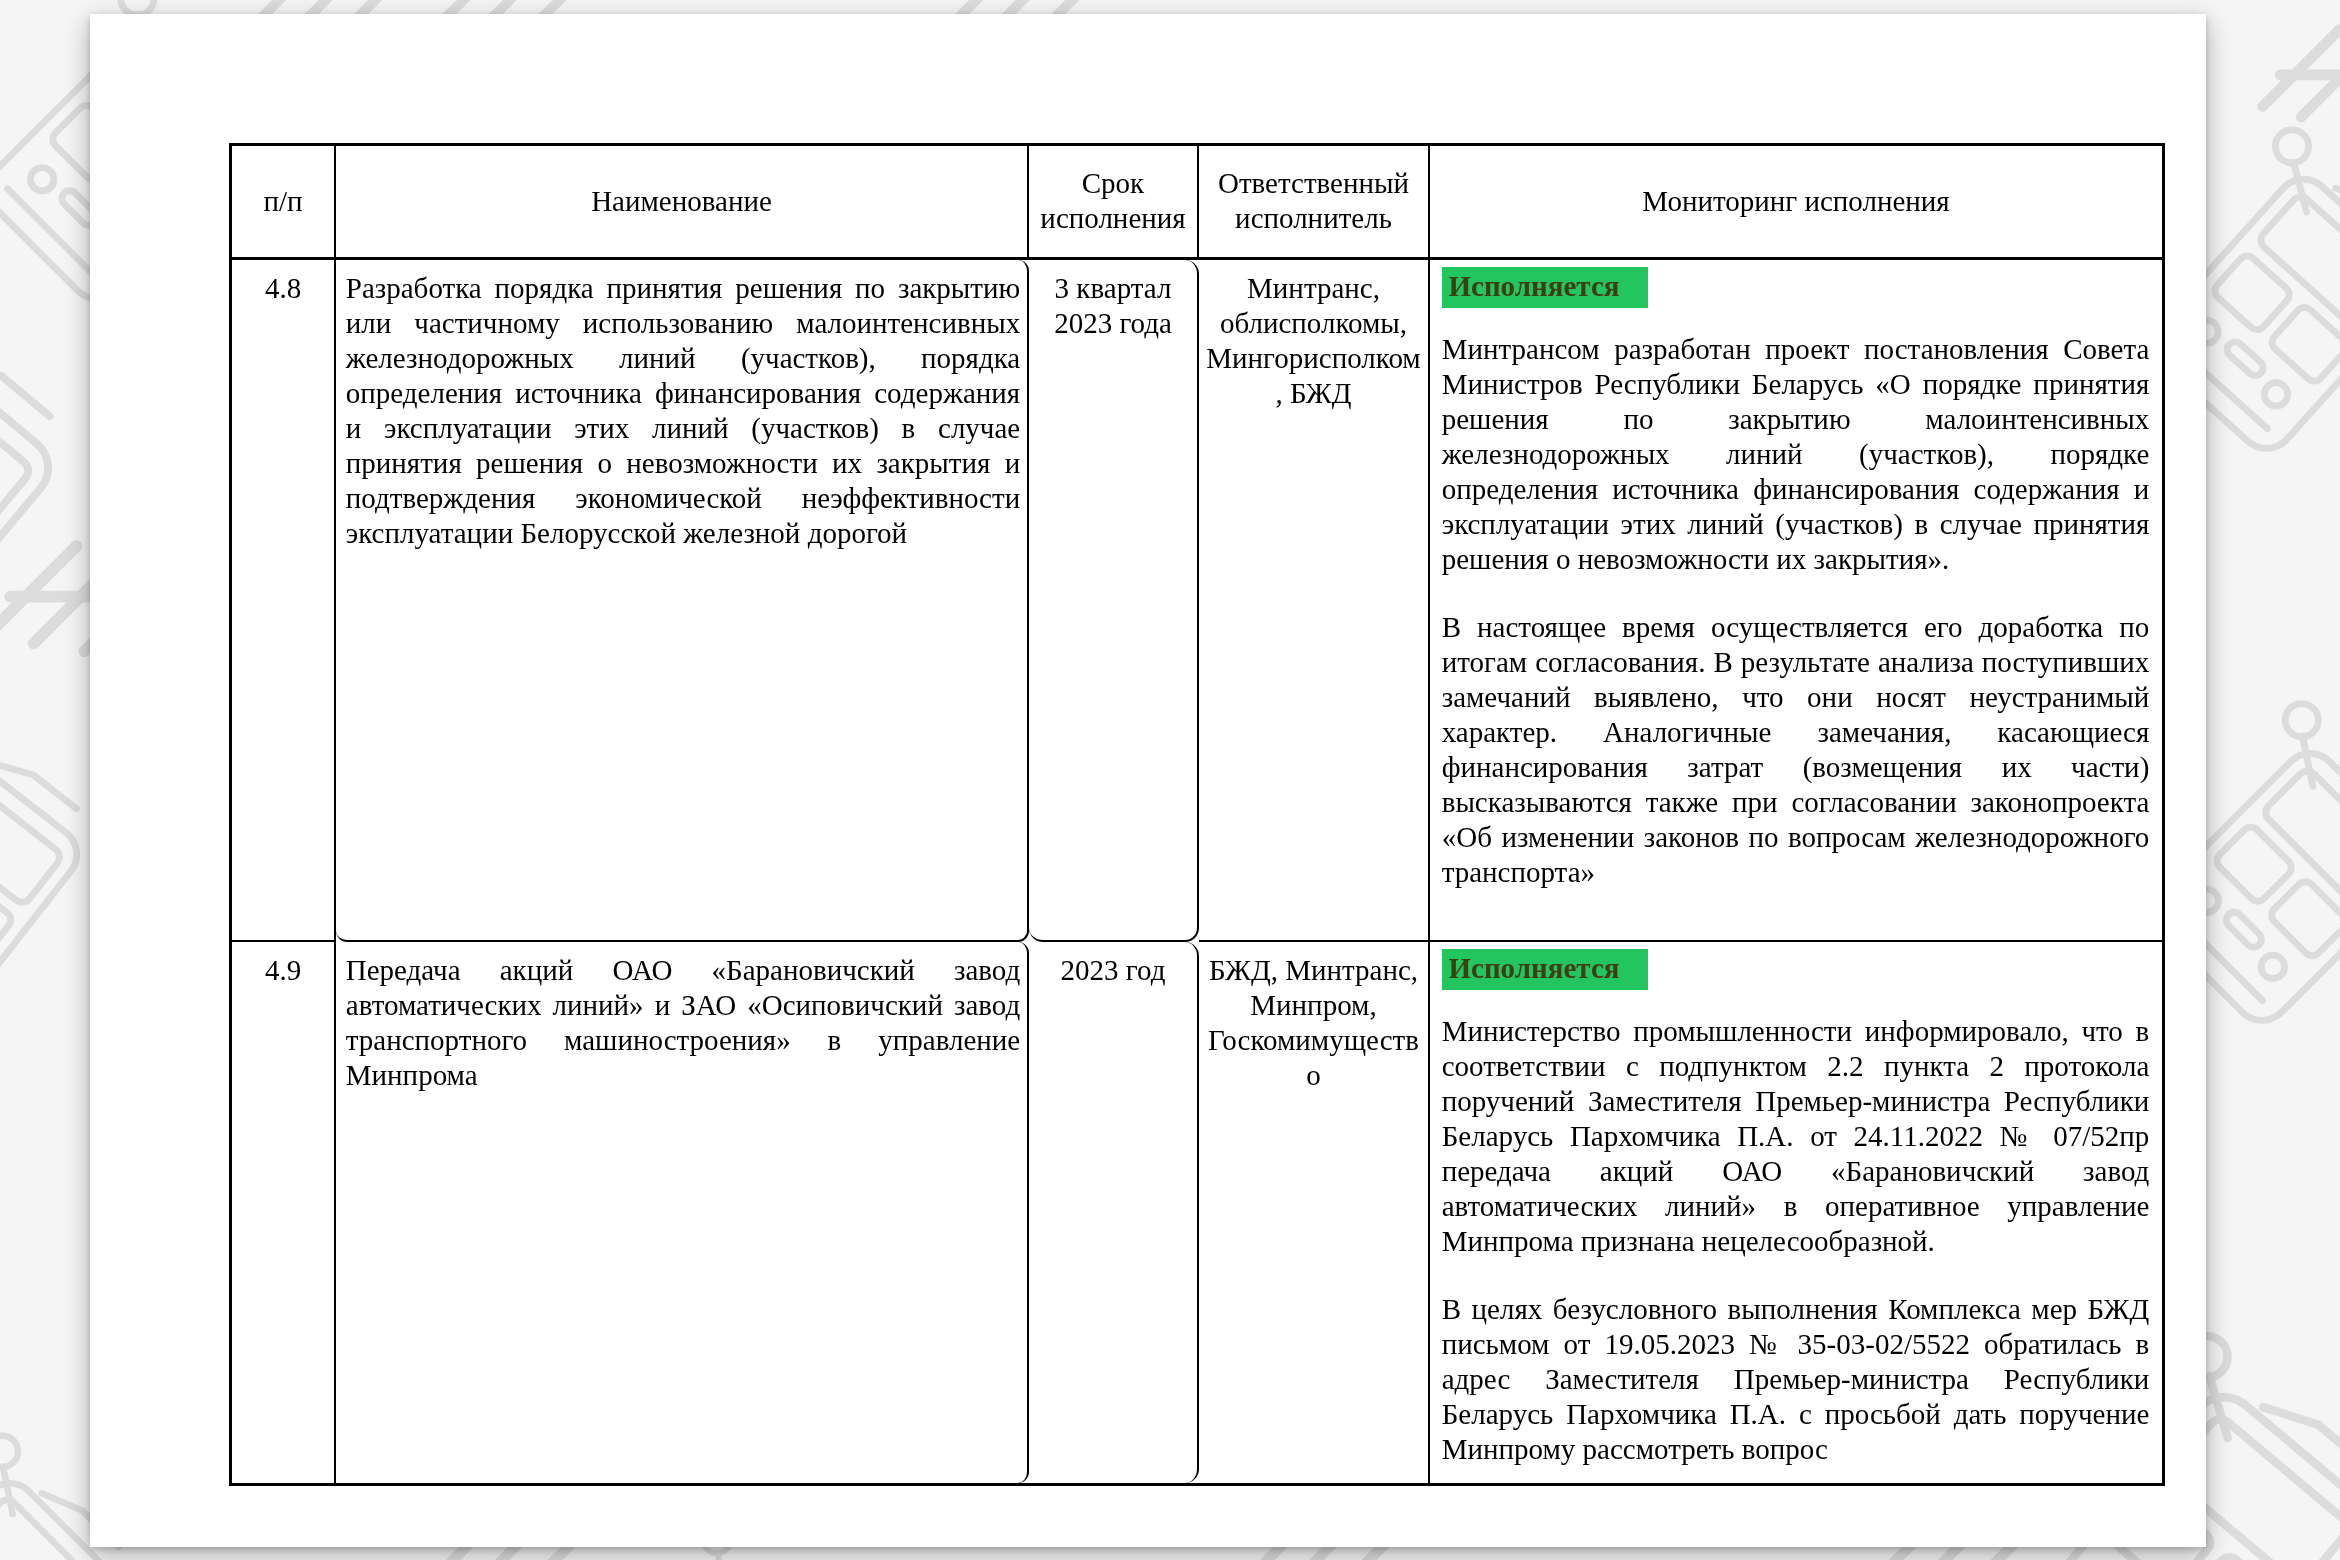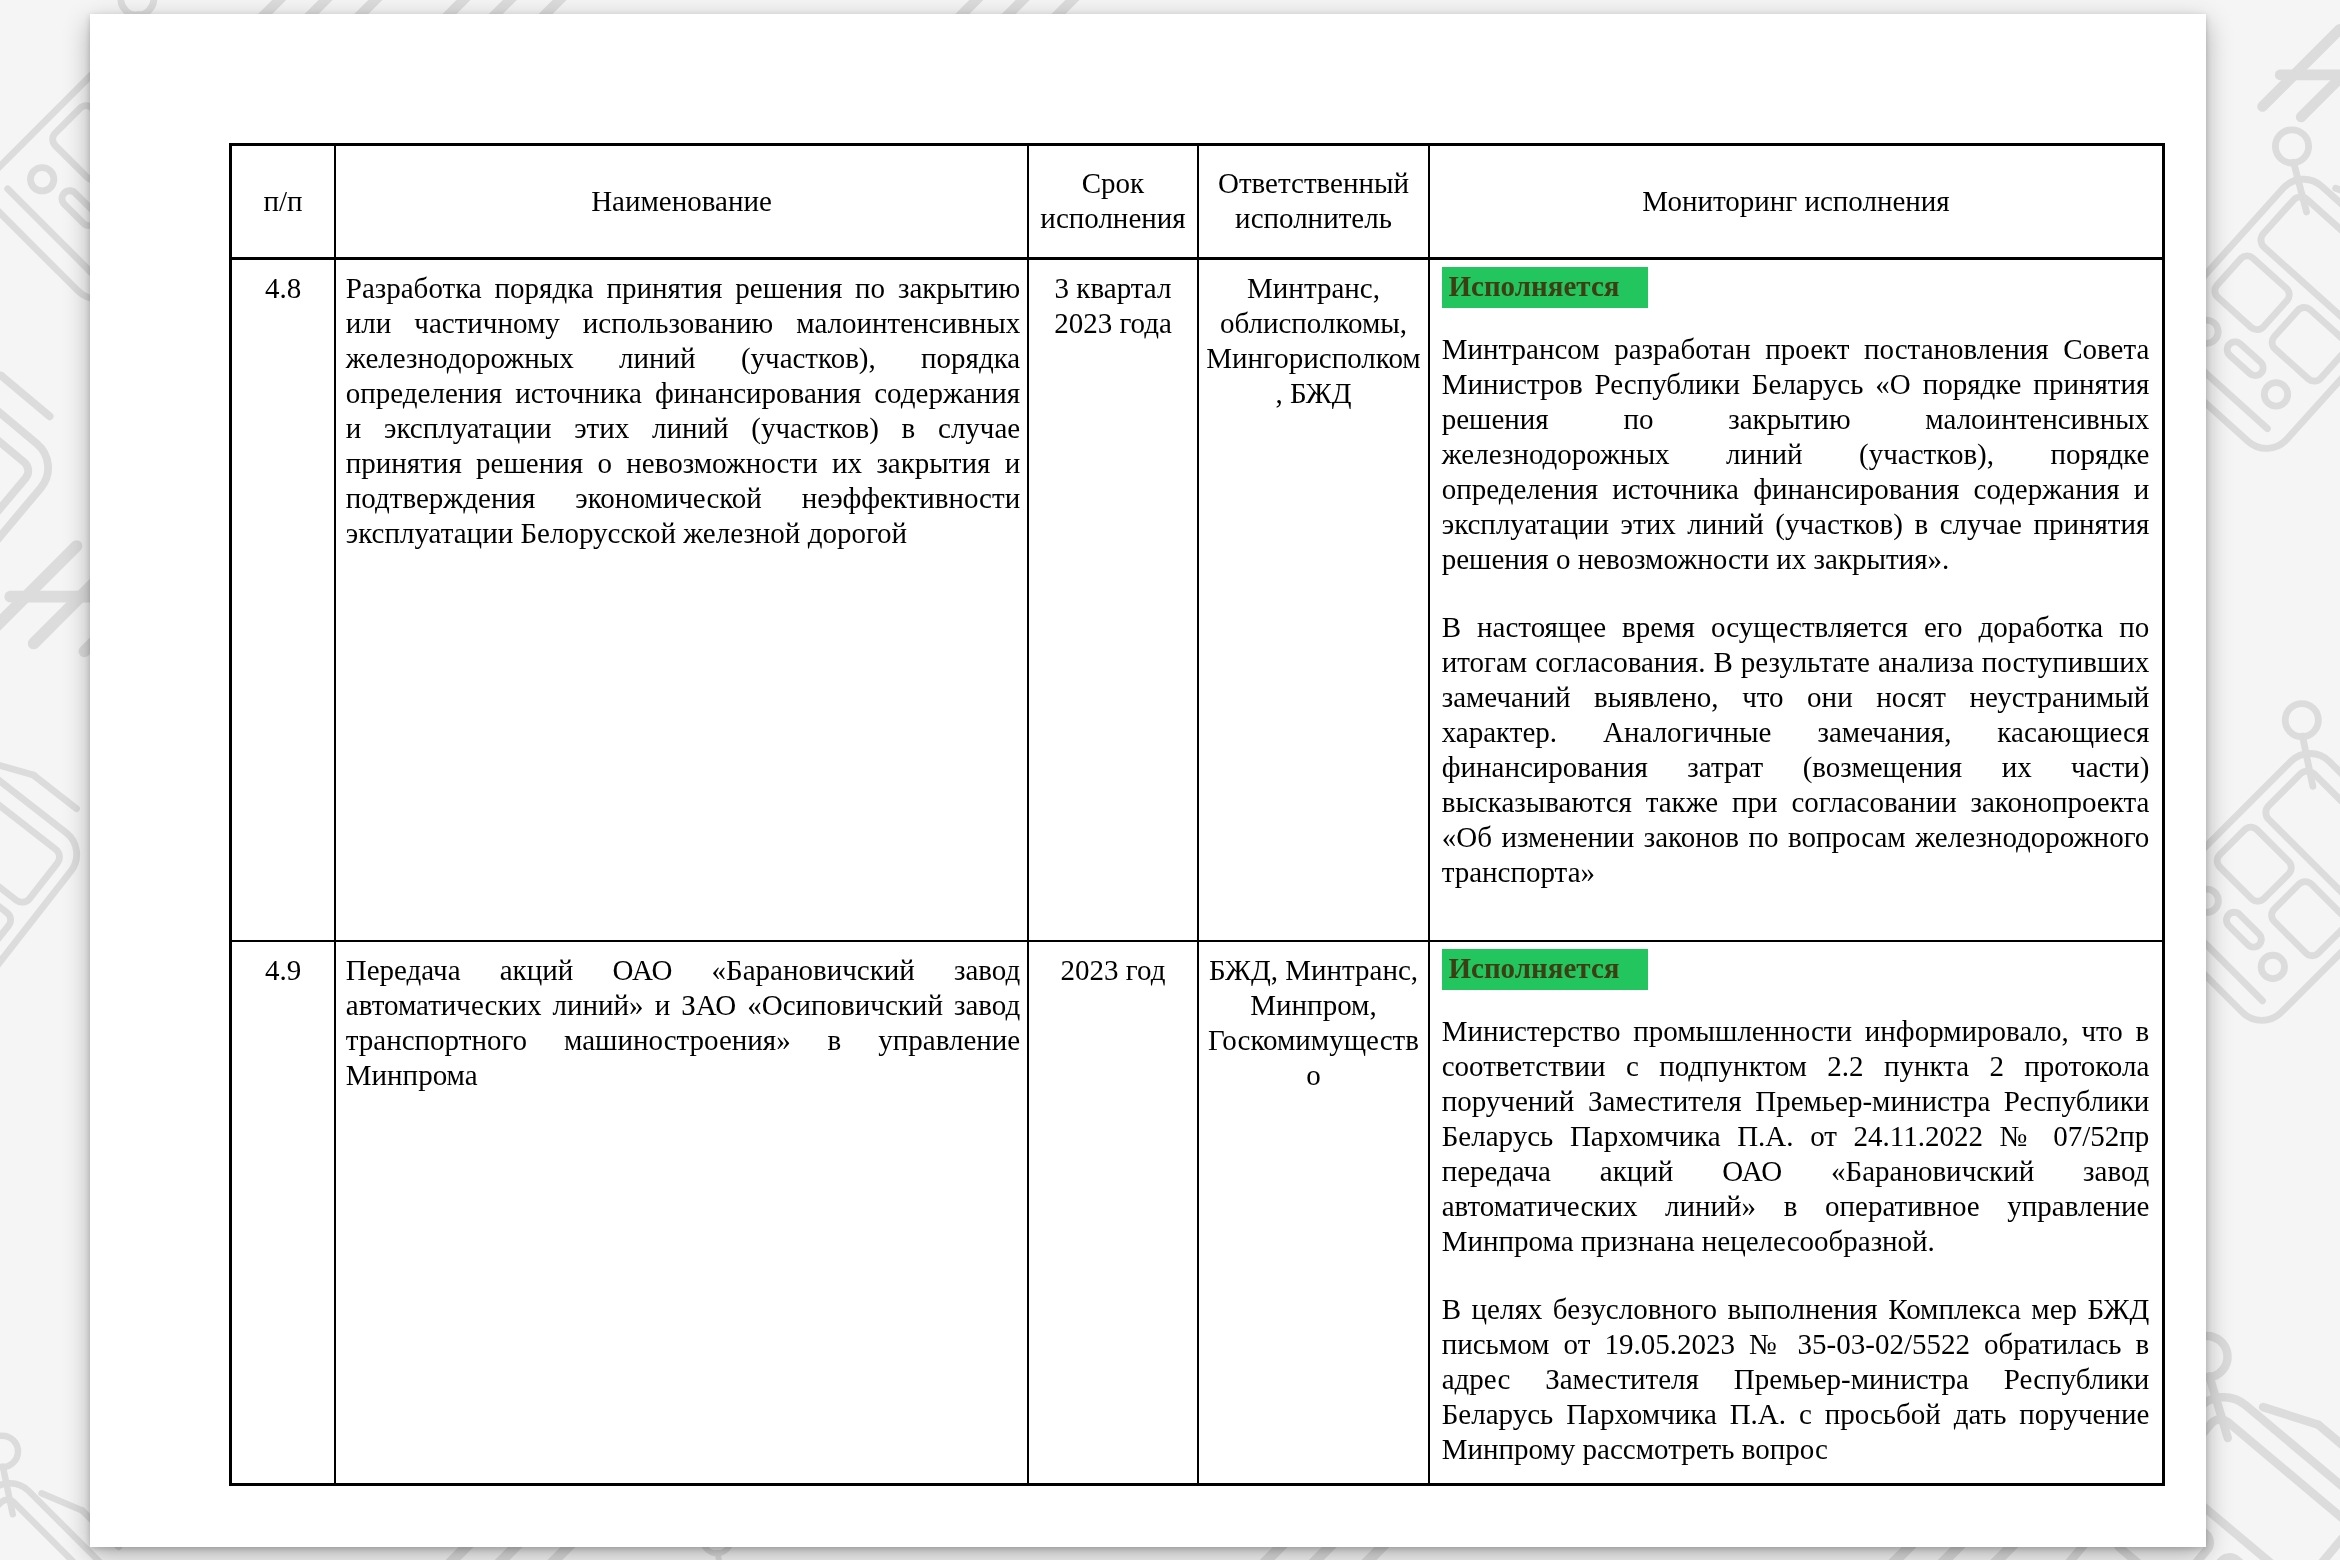--- a/index.html
+++ b/index.html
@@ -22,22 +22,22 @@
     border:3.9px solid #000;
     box-sizing:border-box;
     font-size:29px;line-height:35px;color:#000;
   }
   .cell{box-sizing:border-box;border-right:2.9px solid #000;border-bottom:2.9px solid #000;overflow:hidden;}
   .cell.last-col{border-right:none;}
   .cell.last-row{border-bottom:none;}
   .hdr{display:flex;align-items:center;justify-content:center;text-align:center;
        border-bottom:3.9px solid #000;padding:0 5.9px;}
   .num-cell{text-align:center;padding-top:11.7px;}
-  .name-cell{text-align:justify;padding:11.7px 6.8px 0 9.8px;}
-  .deadline-cell{text-align:center;padding:11.7px 5.9px 0;}
+  .name-cell{text-align:justify;padding:11.7px 6.8px 0 9.8px;border-radius:11px;}
+  .deadline-cell{text-align:center;padding:11.7px 5.9px 0;border-radius:14px;}
   .executor-cell{text-align:center;padding:11.7px 4.9px 0;overflow-wrap:break-word;word-break:break-word;}
   .monitoring-cell{text-align:justify;padding:7.8px 12.7px 0 11.7px;}
   .monitoring-cell p{margin:0 0 33px;}
   .status-badge{
     display:inline-block;font-weight:bold;
     background:#22c55e;color:#3e3e14;
     padding:2px 29px 3.9px 6.8px;margin:0 0 23.4px;
   }
 </style>
 </head>

